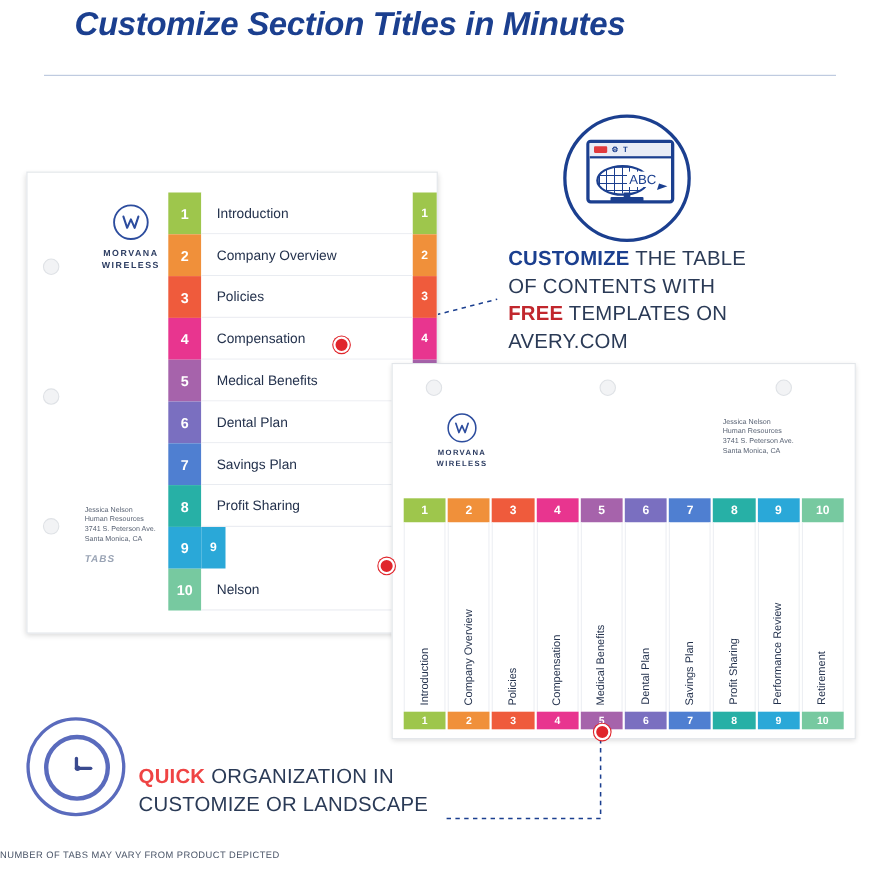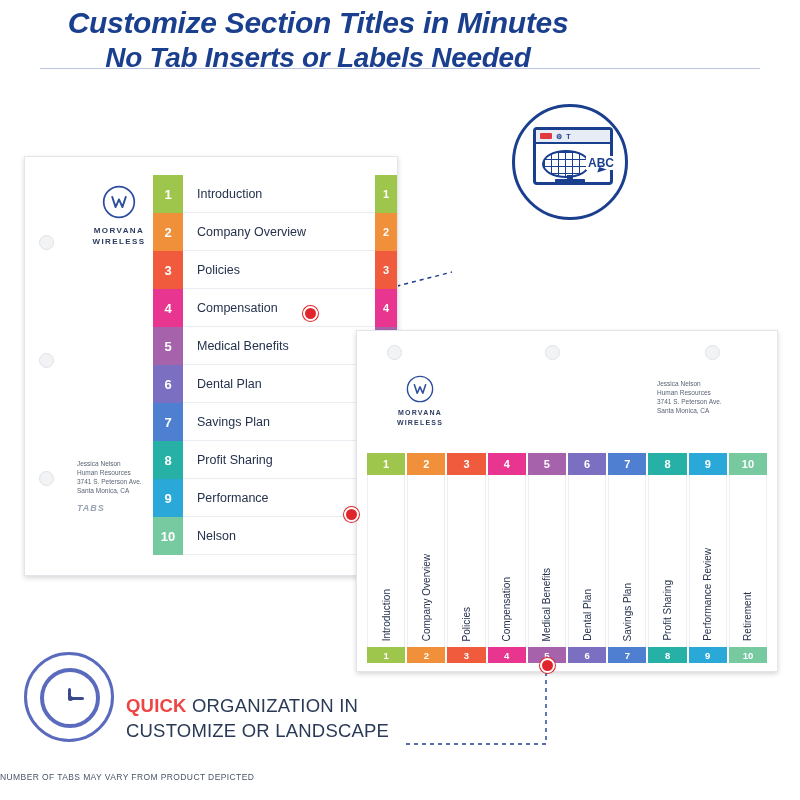--- a/index.html
+++ b/index.html
@@ -129,22 +129,22 @@
   .sb-red{width:12px;height:6px;border-radius:1px;background:#e03a3e;}
   .sb-ic{font-size:7px;color:#1b3f8f;font-weight:bold;line-height:7px;}
   .grid{
     position:absolute;left:6px;top:20px;width:44px;height:24px;border:2px solid #1b3f8f;border-radius:50%;
     background:
       repeating-linear-gradient(to right,#1b3f8f 0 1px,transparent 1px 7px),
       repeating-linear-gradient(to bottom,#1b3f8f 0 1px,transparent 1px 7px),
       #ffffff;
   }
   .abc{
-    position:absolute;left:34px;top:26px;font-size:12px;font-weight:bold;color:#1b3f8f;
-    background:#fff;padding:0 2px;margin-left:16px;
+    position:absolute;left:34px;top:26px;font-size:12px;font-weight:normal;color:#1b3f8f;
+    background:#fff;padding:0 2px;
   }
   .cursor{
     position:absolute;left:62px;top:38px;width:0;height:0;
     border-left:8px solid #1b3f8f;border-bottom:6px solid transparent;border-top:0;
     transform:rotate(18deg);
   }
   .stand{
     position:absolute;left:40px;top:72px;width:30px;height:5px;background:#1b3f8f;border-radius:1px;
   }
   .neck{position:absolute;left:52px;top:68px;width:6px;height:8px;background:#1b3f8f;}
@@ -187,21 +187,20 @@
   }
   svg.leaders{position:absolute;left:0;top:0;width:800px;height:800px;pointer-events:none;}
 </style>
 </head>
 <body>
 
 <div class="stage">
 
   <div class="header">
     <h1>Customize Section Titles in Minutes</h1>
-    <h2>No Tab Inserts or Labels Needed</h2>
   </div>
   <div class="rule"></div>
 
   <svg class="leaders">
     <path d="M312 311 L366 294 L452 272" fill="none" stroke="#1b3f8f" stroke-width="1.4" stroke-dasharray="4 4"></path>
     <path d="M350 513 L372 560 L378 656" fill="none" stroke="#1b3f8f" stroke-width="1.4" stroke-dasharray="4 4"></path>
     <path d="M546 664 L546 744 L406 744" fill="none" stroke="#1b3f8f" stroke-width="1.4" stroke-dasharray="4 4"></path>
   </svg>
 
   <div class="portrait">
@@ -267,21 +266,20 @@
         <div class="rtitle">Savings Plan</div>
         <div class="rtab" style="background: rgb(79, 127, 209);">7</div>
       </div>
       <div class="row">
         <div class="rnum" style="background: rgb(39, 176, 166);">8</div>
         <div class="rtitle">Profit Sharing</div>
         <div class="rtab" style="background: rgb(39, 176, 166);">8</div>
       </div>
       <div class="row">
         <div class="rnum" style="background: rgb(42, 168, 216);">9</div>
-        <div class="rtitle">Performance</div>
         <div class="rtab" style="background: rgb(42, 168, 216);">9</div>
       </div>
       <div class="row">
         <div class="rnum" style="background: rgb(119, 201, 160);">10</div>
         <div class="rtitle">Nelson</div>
         <div class="rtab" style="background: rgb(119, 201, 160);">10</div>
       </div>
     </div>
   </div>
 
@@ -392,20 +390,26 @@
         <div class="sb-ic">T</div>
       </div>
       <div class="grid"></div>
       <div class="abc">ABC</div>
       <div class="cursor"></div>
     </div>
     <div class="neck"></div>
     <div class="stand"></div>
   </div>
 
+  <div class="copy">
+    <b>CUSTOMIZE</b><span> THE TABLE</span><br>
+    <span>OF CONTENTS WITH</span><br>
+    <span class="free">FREE</span><span> TEMPLATES ON</span><br>
+    <span>AVERY.COM</span>
+  </div>
 
   <div class="clock">
     <div class="clockface">
       <div class="hand-h"></div>
       <div class="hand-m"></div>
       <div class="pip"></div>
     </div>
   </div>
 
   <div class="bottomcopy">

